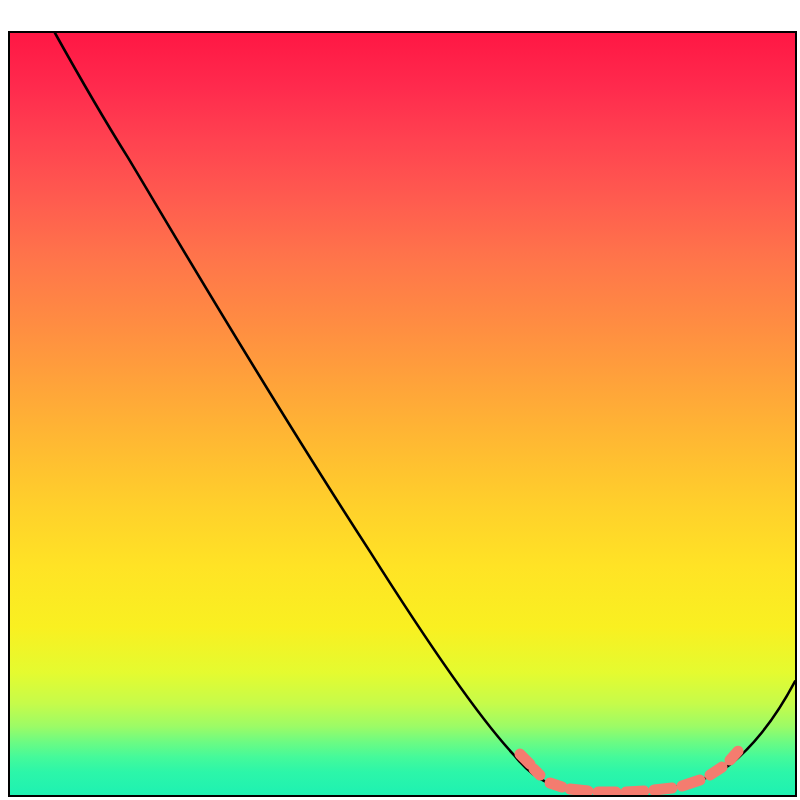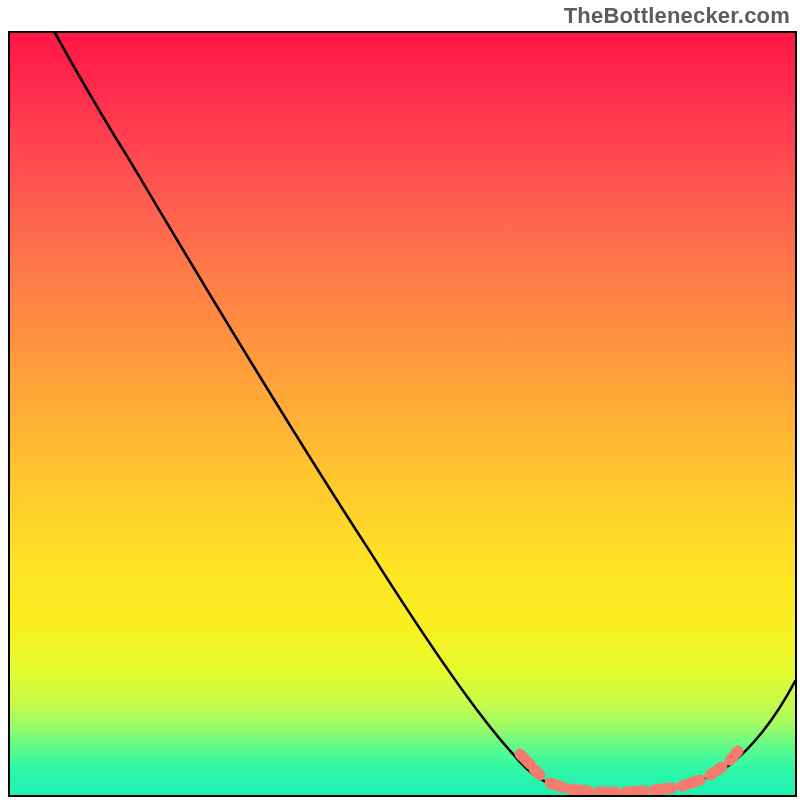--- a/index.html
+++ b/index.html
@@ -62,21 +62,20 @@
   svg.curve {
     position: absolute;
     inset: 0;
     width: 100%;
     height: 100%;
   }
 </style>
 </head>
 <body>
 <div class="wrap">
-  <div class="attribution">TheBottlenecker.com</div>
   <div class="plot">
     <div class="gradient"></div>
     <svg class="curve" viewBox="0 0 785 764" preserveAspectRatio="none">
 
       <path d="M 45 0
                C 70 45, 90 80, 118 125
                C 160 195, 250 350, 360 520
                C 420 615, 472 690, 505 725
                C 525 750, 545 758, 575 760
                C 620 763, 680 760, 715 737

